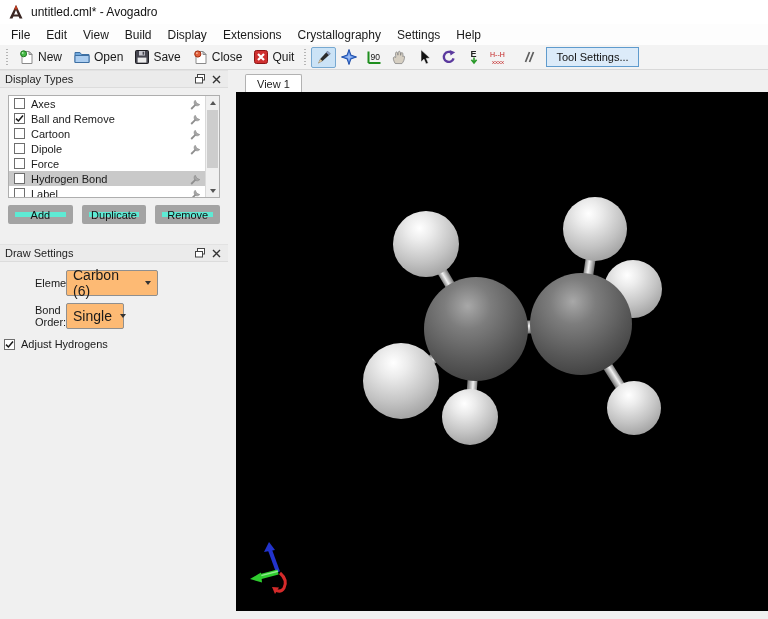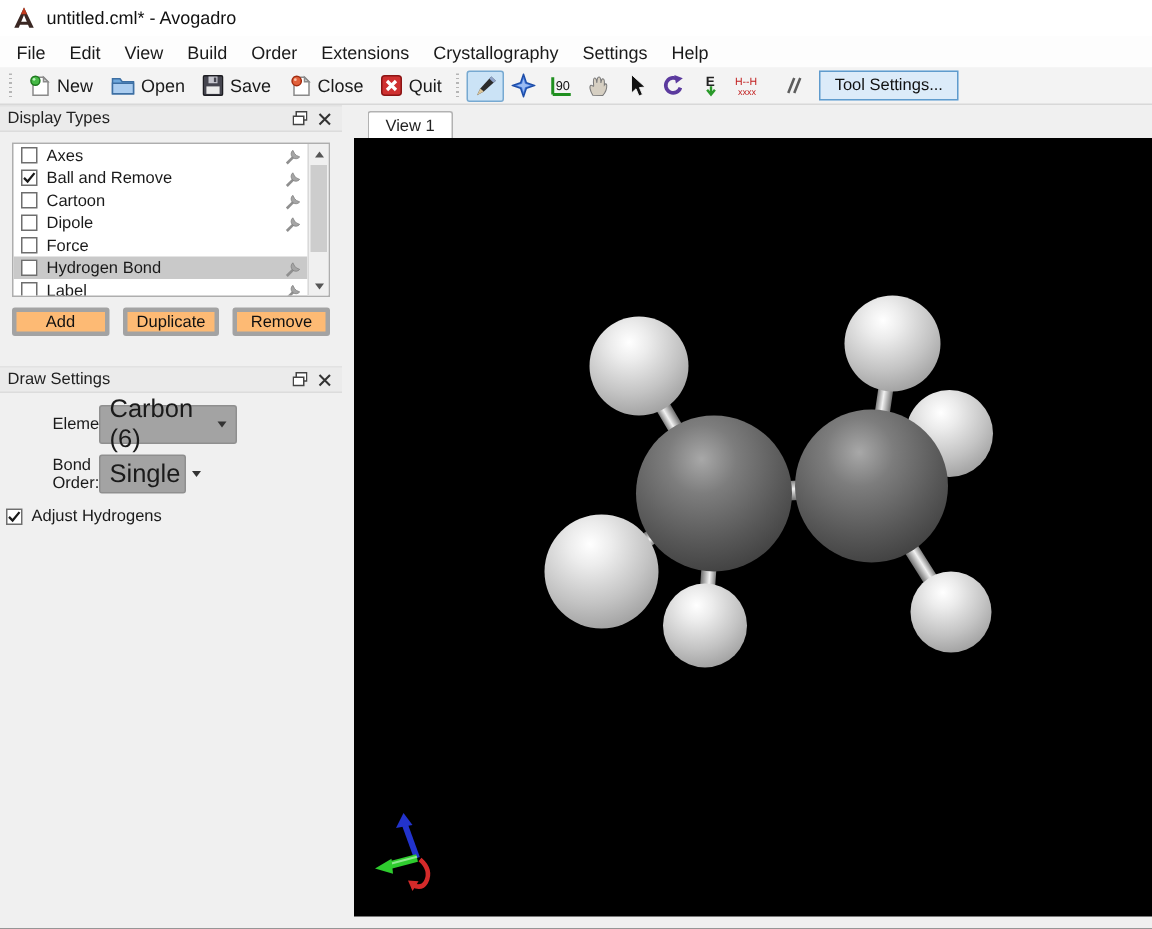--- a/index.html
+++ b/index.html
@@ -41,28 +41,28 @@
   .dt-row.selected { background:#c9c9c9; }
   .dt-row .lbl { flex:1; font-size:11px; white-space:nowrap; }
   .checkbox { width:11px; height:11px; background:#fff; border:1px solid #6e6e6e; flex:none; display:flex; align-items:center; justify-content:center; }
   .scrollbar { position:absolute; top:0; right:0; width:14px; height:100%; background:#f0f0f0; border-left:1px solid #d9d9d9; }
   .sb-arrow { position:absolute; left:0; width:13px; height:13px; display:flex; align-items:center; justify-content:center; }
   .sb-up { top:0; } .sb-down { bottom:0; }
   .tri-up { width:0; height:0; border-left:3.5px solid transparent; border-right:3.5px solid transparent; border-bottom:4.5px solid #555; }
   .tri-down { width:0; height:0; border-left:3.5px solid transparent; border-right:3.5px solid transparent; border-top:4.5px solid #555; }
   .sb-thumb { position:absolute; left:1px; top:14px; width:11px; height:58px; background:#cdcdcd; }
   .panel-buttons { display:flex; gap:9px; padding:3px 8px 4px 8px; }
-  .btn { flex:1; height:19px; background:#fdba74; border:3px solid #a3a3a3; border-radius:2px; font-size:11px;
+  .btn { flex:1; height:19px; background:#5eead4; border:7px solid #a3a3a3; border-radius:2px; font-size:11px;
     display:flex; align-items:center; justify-content:center; color:#111; }
   .dock-gap { height:16px; }
   
   .ds-row { display:flex; align-items:center; margin:8px 8px 0 0; }
   .ds-label { width:66px; text-align:right; padding-right:6px; flex:none; font-size:11px;padding-left:35px; }
-  .dropdown { height:18px; background:#a3a3a3; border:1px solid #8f8f8f; border-radius:2px;
-    display:flex; align-items:center; padding:12px 6px; gap:8px; font-size:17px; }
+  .dropdown { height:18px; background:#fdba74; border:1px solid #8f8f8f; border-radius:2px;
+    display:flex; align-items:center; padding:12px 6px; gap:8px; font-size:14px; }
   .dd-arrow { width:0; height:0; border-left:3.5px solid transparent; border-right:3.5px solid transparent; border-top:4px solid #333; margin-left:auto; }
   .dd-element { width:92px; } .dd-bond { width:58px; }
   .ah-row { display:flex; align-items:center; gap:6px; margin:9px 0 0 4px; }
   
   .tabbar { height:22px; background:#f0f0f0; display:flex; align-items:flex-end; padding-left:9px; }
   .tab { height:18px; background:#fff; border:1px solid #b2b2b2; border-bottom:none; border-radius:2px 2px 0 0;
     padding:0 11px; font-size:11px; display:flex; align-items:center; color:#222; }
   .viewport { position:relative; flex:1; background:#000; overflow:hidden; }
   .atom { position:absolute; border-radius:50%; }
   .carbon { background:radial-gradient(circle at 42% 28%, #a8a8a8 0%, #7d7d7d 24%, #585858 58%, #2d2d2d 100%); }
@@ -86,21 +86,21 @@
     </svg>
   </span>
   <span class="title">untitled.cml* - Avogadro</span>
 </div>
 
 <div class="menubar" id="menubar">
     <div class="menu-item">File</div>
     <div class="menu-item">Edit</div>
     <div class="menu-item">View</div>
     <div class="menu-item">Build</div>
-    <div class="menu-item">Order</div>
+    <div class="menu-item">Display</div>
     <div class="menu-item">Extensions</div>
     <div class="menu-item">Crystallography</div>
     <div class="menu-item">Settings</div>
     <div class="menu-item">Help</div>
   </div>
 
 <div class="toolbar">
   <div class="grip"></div>
 
   <div class="tbtn">

